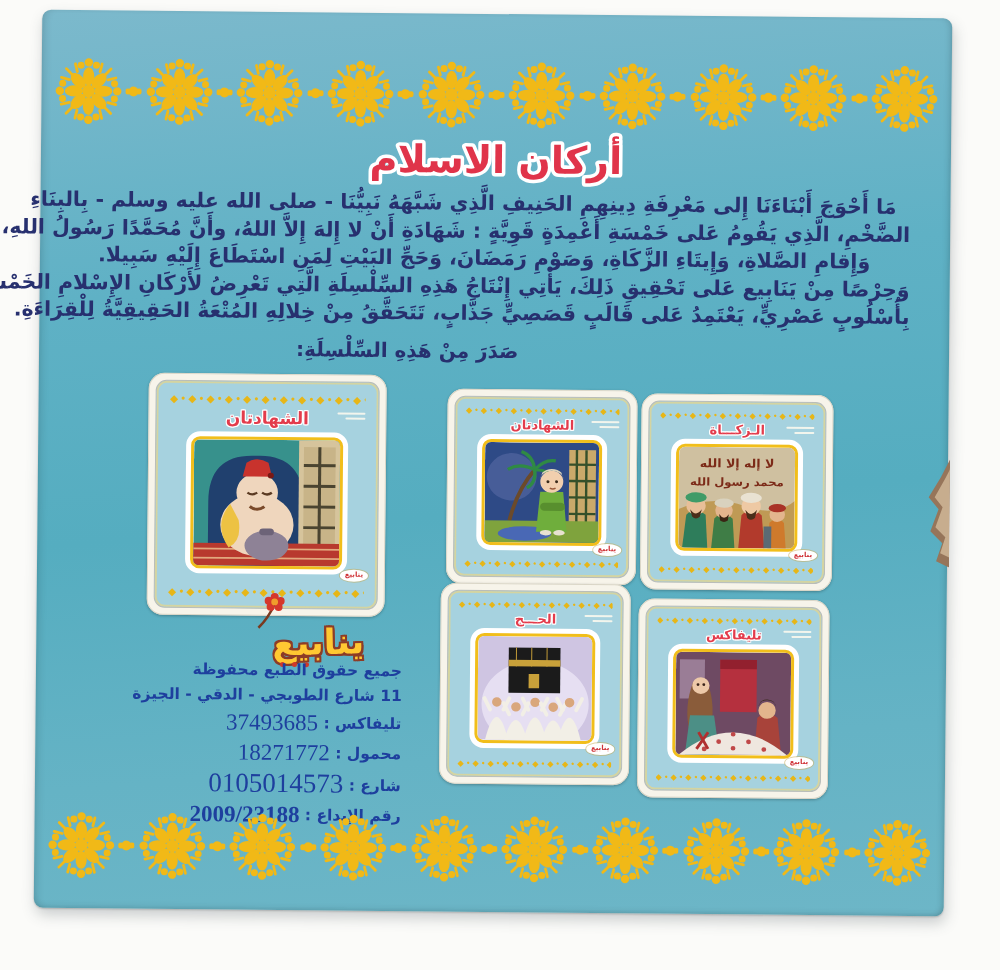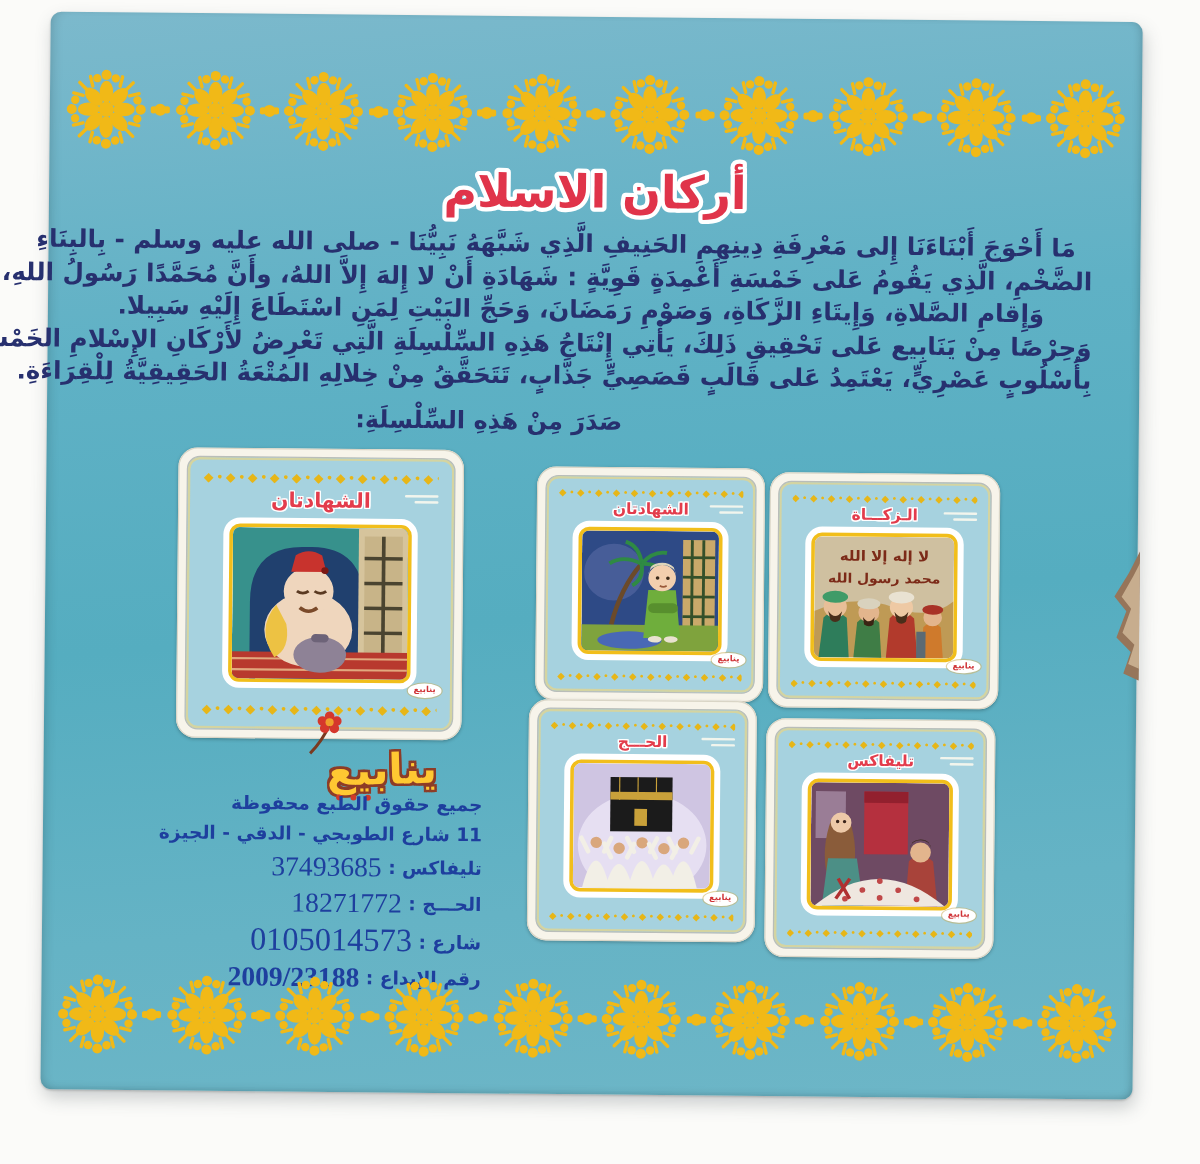--- a/index.html
+++ b/index.html
@@ -951,21 +951,21 @@
   </div>
 
   <div class="pub">
     <div class="pub-line">جميع حقوق الطبع محفوظة</div>
     <div class="pub-line">11 شارع الطوبجي - الدقي - الجيزة</div>
     <div class="pub-line num-line">
       <span>تليفاكس :</span>
       <span class="pub-num" dir="ltr">37493685</span>
     </div>
     <div class="pub-line num-line">
-      <span>الحـــج :</span>
+      <span>محمول :</span>
       <span class="pub-num" dir="ltr">18271772</span>
     </div>
     <div class="pub-line num-line">
       <span>شارع :</span>
       <span class="pub-num big" dir="ltr">0105014573</span>
     </div>
     <div class="pub-line num-line">
       <span>رقم الإيداع :</span>
       <span class="pub-num bold" dir="ltr">2009/23188</span>
     </div>

